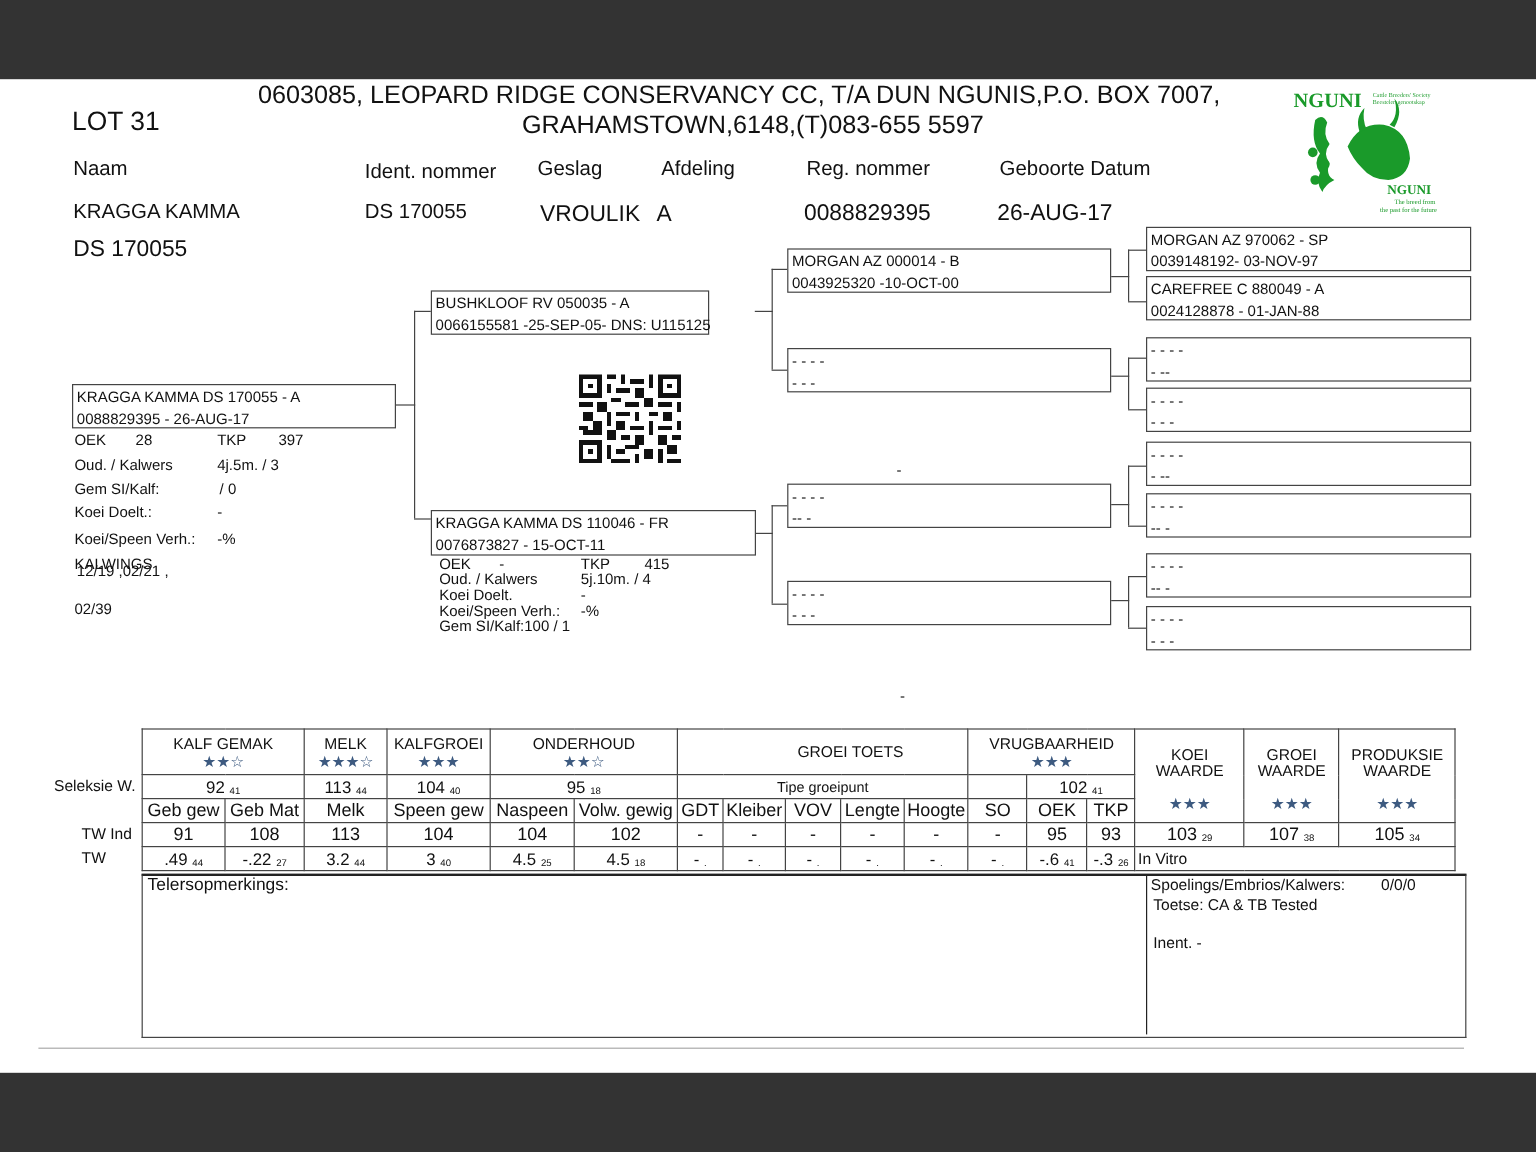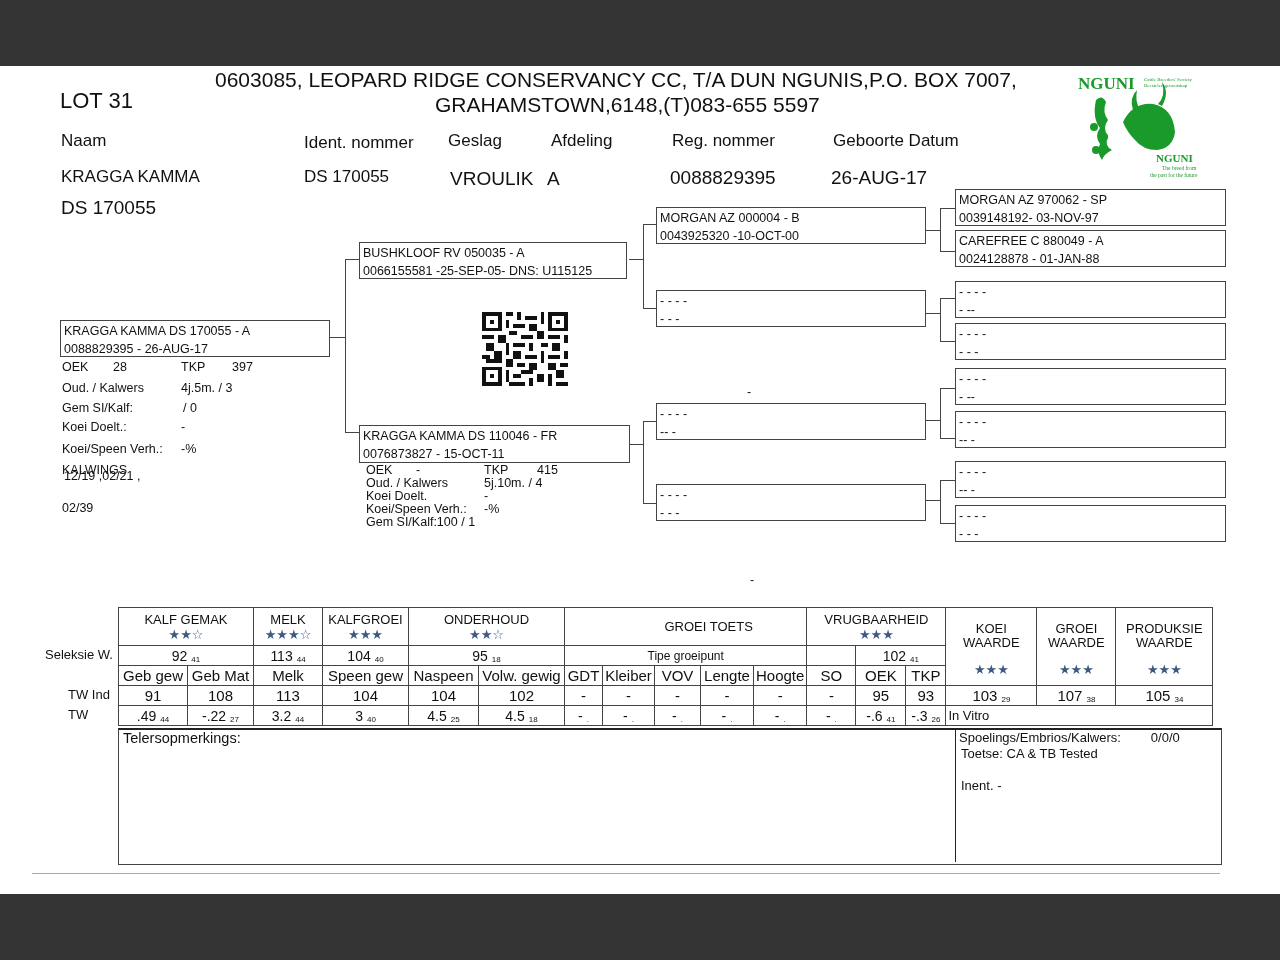--- a/index.html
+++ b/index.html
@@ -106,30 +106,30 @@
 
 <div class="ln" style="left:925px;top:500px;width:16px;height:1px;"></div>
 <div class="ln" style="left:940px;top:480px;width:1px;height:43px;"></div>
 <div class="ln" style="left:940px;top:480px;width:16px;height:1px;"></div>
 <div class="ln" style="left:940px;top:523px;width:16px;height:1px;"></div>
 
 <div class="box" style="left:60px;top:320px;width:270px;height:37px;">
   <div>KRAGGA KAMMA DS  170055 - A</div>
   <div>0088829395 - 26-AUG-17</div>
 </div>
-<div class="box" style="left:359px;top:242px;width:268px;height:37px;">
+<div class="box" style="left:359px;top:242px;width:232px;height:37px;">
   <div>BUSHKLOOF RV  050035 - A</div>
   <div>0066155581 -25-SEP-05-  DNS: U115125</div>
 </div>
 <div class="box" style="left:359px;top:425px;width:271px;height:38px;">
   <div>KRAGGA KAMMA DS  110046 - FR</div>
   <div>0076873827 - 15-OCT-11</div>
 </div>
 <div class="box" style="left:656px;top:207px;width:270px;height:37px;">
-  <div>MORGAN AZ  000004 - B</div>
+  <div>MORGAN AZ  000014 - B</div>
   <div>0043925320 -10-OCT-00</div>
 </div>
 <div class="box" style="left:656px;top:290px;width:270px;height:37px;">
   <div>- - - -</div>
   <div>- - -</div>
 </div>
 <div class="box" style="left:656px;top:403px;width:270px;height:37px;">
   <div>- - - -</div>
   <div>-- -</div>
 </div>

